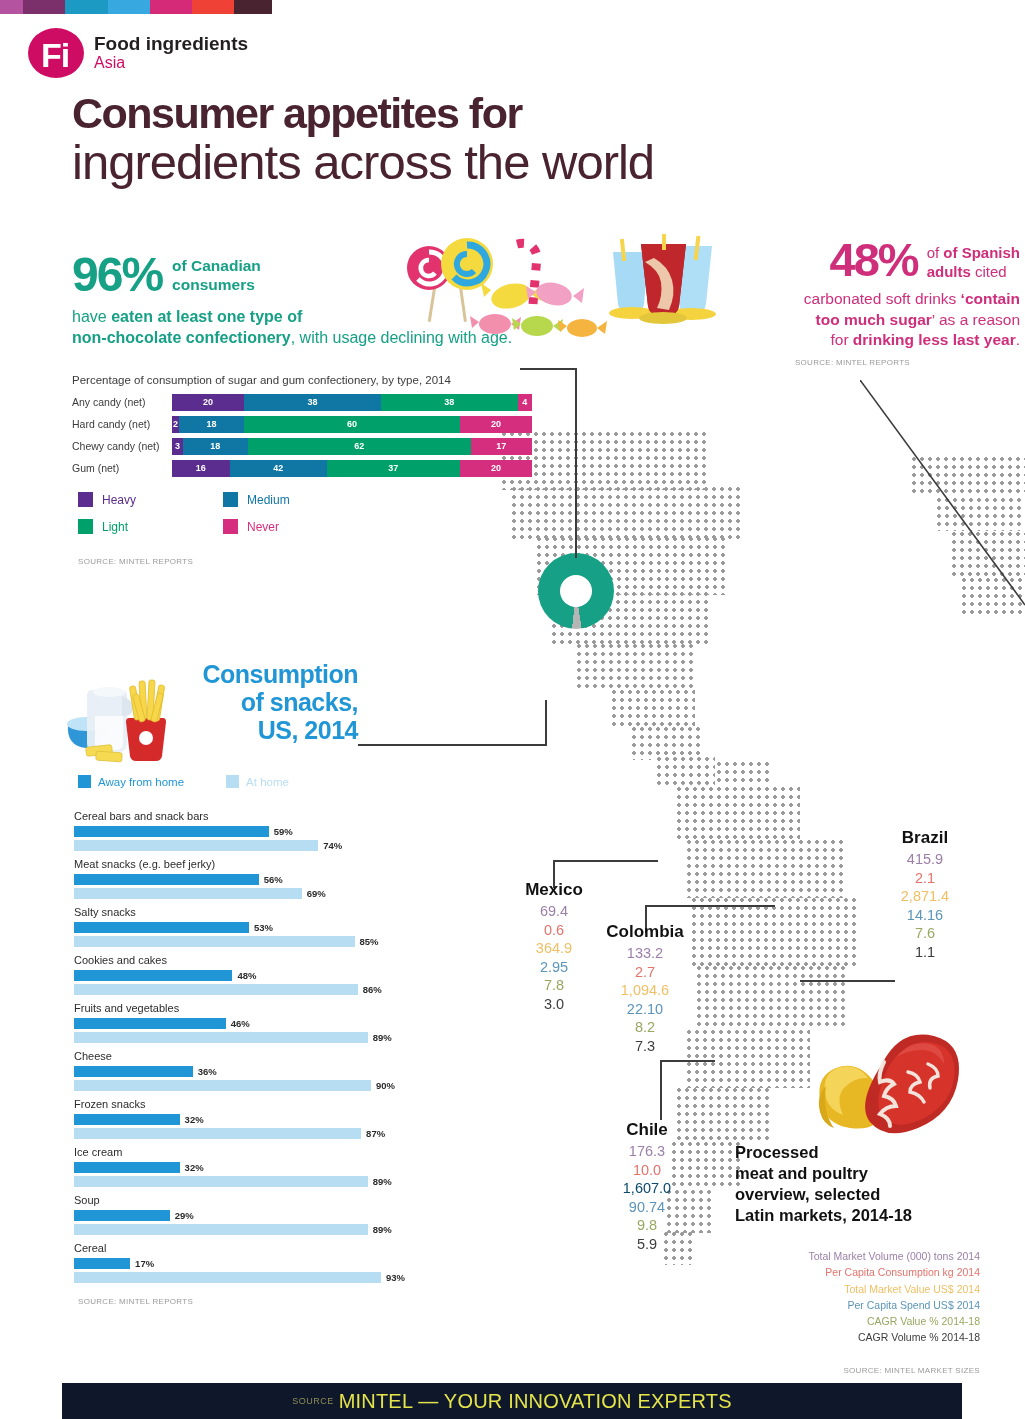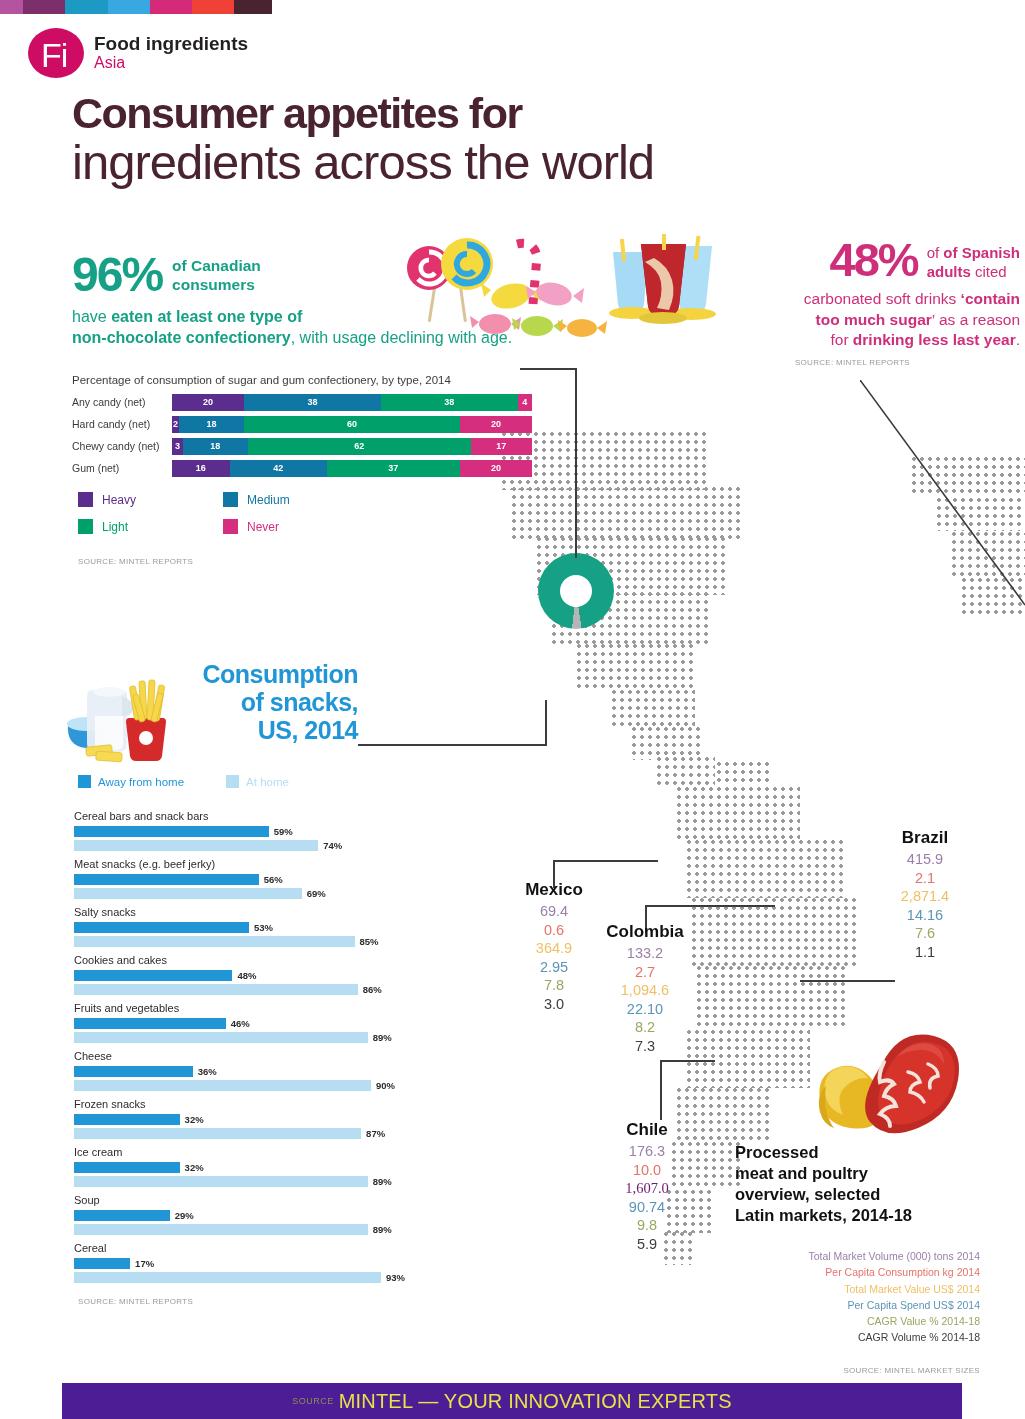--- a/index.html
+++ b/index.html
@@ -16,21 +16,21 @@
   #top-strip div { height:100%; }
 
   
   #logo-block { position:absolute; top:28px; left:28px; display:flex; align-items:center; gap:10px; }
   #logo-mark {
     width:56px; height:50px; border-radius:50%;
     background:#cf0c63; position:relative;
   }
   #logo-mark .f {
     position:absolute; left:13px; top:8px; color:#fff;
-    font-size:34px; font-weight:normal; font-family:"Liberation Sans",sans-serif;
+    font-size:34px; font-weight:bold; font-family:"Liberation Sans",sans-serif;
     letter-spacing:-1px;
   }
   #logo-text-1 { font-size:19px; font-weight:bold; color:#231f20; line-height:1.05; }
   #logo-text-2 { font-size:16px; color:#cf0c63; line-height:1.1; }
 
   
   #headline { position:absolute; top:92px; left:72px; }
   #headline .l1 { font-size:43px; font-weight:bold; color:#4a2330; letter-spacing:-1.5px; line-height:1.0; }
   #headline .l2 { font-size:49px; font-weight:normal; color:#4a2330; letter-spacing:-1px; line-height:1.12; }
 
@@ -119,21 +119,21 @@
   
   #meat-head { position:absolute; left:735px; top:1142px; width:245px; text-align:left; }
   #meat-head .mh { font-size:16.5px; font-weight:bold; color:#111; line-height:1.28; }
   #meat-key { position:absolute; left:700px; top:1248px; width:280px; text-align:right; }
   #meat-key .k { font-size:10.5px; line-height:1.55; }
   #meat-art { position:absolute; left:812px; top:1020px; width:150px; height:120px; }
 
   
   #footer {
     position:absolute; left:62px; bottom:0px; width:900px; height:36px;
-    background:#4c1d95; display:flex; align-items:center; justify-content:center;
+    background:#0f172a; display:flex; align-items:center; justify-content:center;
   }
   #footer .fsrc { font-size:9px; color:#8d8d55; margin-right:5px; letter-spacing:0.5px;}
   #footer .fmain { font-size:20px; color:#e4e44a; letter-spacing:0.2px; }
 </style>
 </head>
 <body>
 
 <div id="top-strip">
     <div style="background: rgb(180, 83, 159); flex: 0.55 1 0%;"></div>
     <div style="background: rgb(123, 47, 107); flex: 1 1 0%;"></div>
@@ -516,21 +516,21 @@
     <div class="v" style="color: rgb(228, 115, 108);">2.1</div>
     <div class="v" style="color: rgb(240, 191, 99);">2,871.4</div>
     <div class="v" style="color: rgb(91, 149, 184);">14.16</div>
     <div class="v" style="color: rgb(151, 168, 98);">7.6</div>
     <div class="v" style="color: rgb(61, 61, 61);">1.1</div>
   </div>
 <div class="country" style="left:583px;top:1120px;width:128px;">
     <div class="cn">Chile</div>
     <div class="v" style="color: rgb(155, 127, 168);">176.3</div>
     <div class="v" style="color: rgb(228, 115, 108);">10.0</div>
-    <div class="v" style="color: #701a75; font-family: Liberation Serif, serif;">1,607.0</div>
+    <div class="v" style="color: #0c4a6e;">1,607.0</div>
     <div class="v" style="color: rgb(91, 149, 184);">90.74</div>
     <div class="v" style="color: rgb(151, 168, 98);">9.8</div>
     <div class="v" style="color: rgb(61, 61, 61);">5.9</div>
   </div>
 
 <svg id="meat-art" viewBox="0 0 150 120">
   <g>
     <path d="M62 62 q-16,-22 -38,-14 q-20,8 -16,32 q4,24 30,28 q28,4 34,-18 z" fill="#e8b824"></path>
     <path d="M56 58 q-12,-16 -30,-10 q-16,6 -13,25 q2,16 18,22 q-8,-18 2,-28 q10,-10 23,-9z" fill="#f5d45a"></path>
     <path d="M14 66 q-10,10 -6,26 q3,12 14,16 q-12,-16 -8,-42z" fill="#d9a818"></path>

